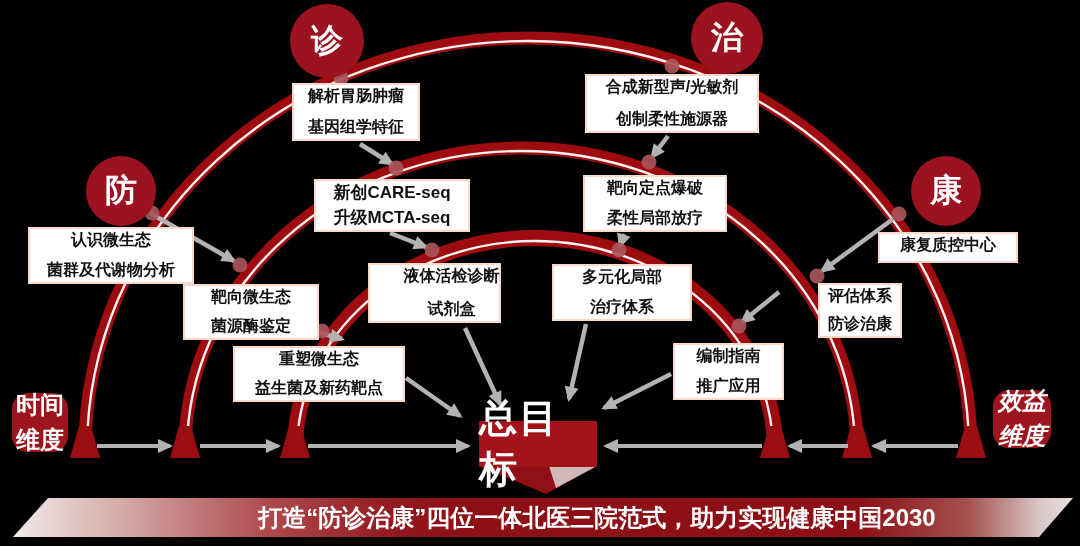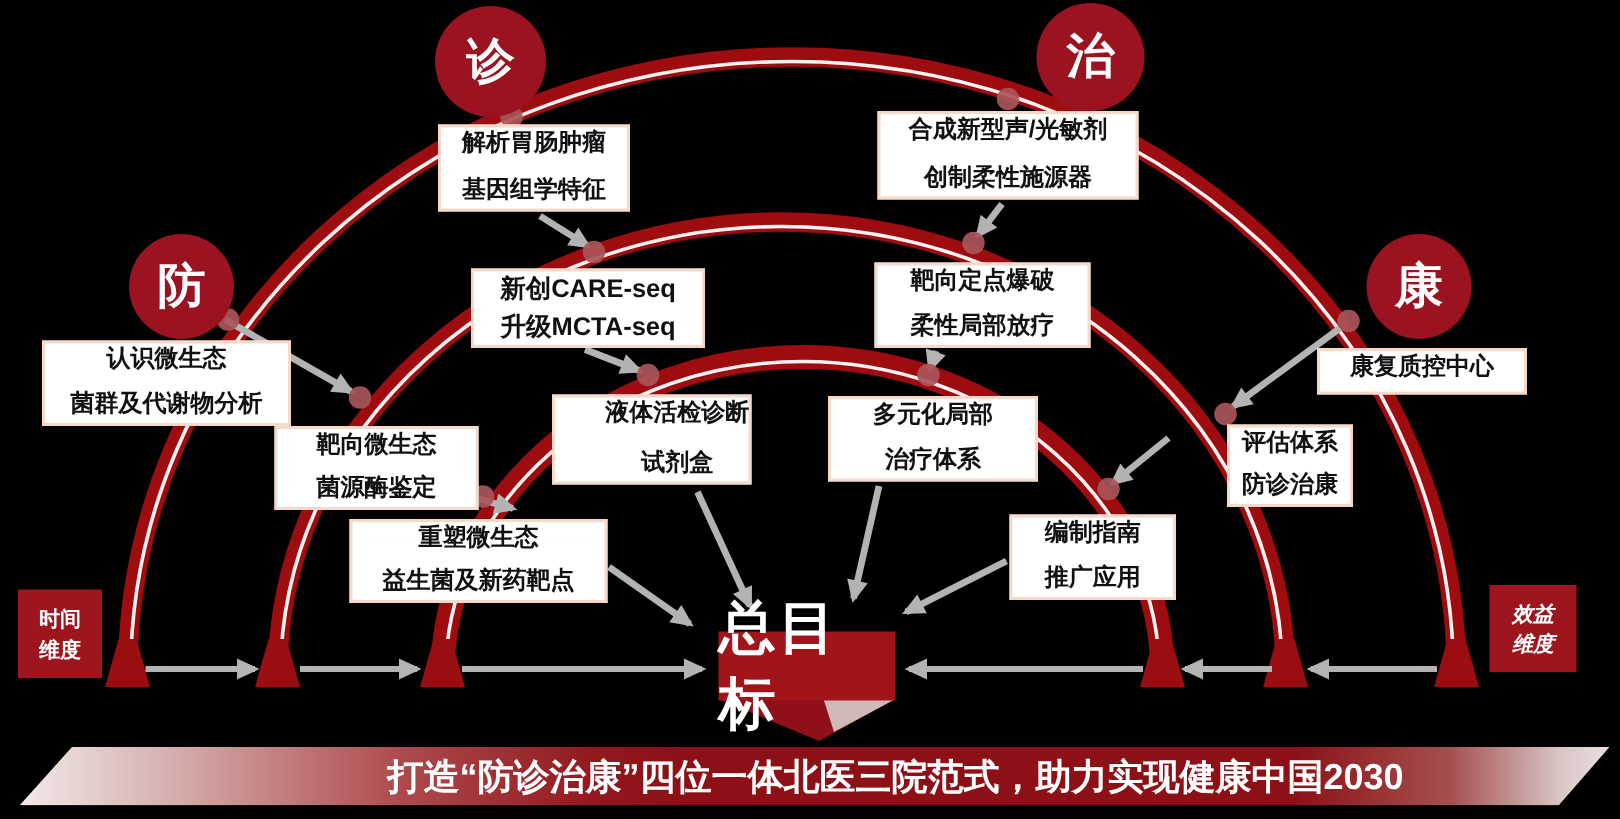--- a/index.html
+++ b/index.html
@@ -14,22 +14,22 @@
     color:#111; font-weight:bold; font-size:16px; line-height:1.42;
     text-align:center; box-sizing:border-box; z-index:3; white-space:nowrap;
   }
   .node {
     position:absolute; border-radius:50%; background:#9b1220; color:#fff;
     display:flex; align-items:center; justify-content:center;
     font-size:32px; font-weight:bold; z-index:3;
   }
   .axis {
     position:absolute; background:#9e161d; color:#fff; font-weight:bold;
-    font-size:14px; line-height:1.45; display:flex; flex-direction:column;
-    align-items:center; justify-content:center; text-align:center; z-index:3;
+    font-size:24px; line-height:1.45; display:flex; flex-direction:column;
+    align-items:center; justify-content:center; text-align:center; z-index:3;border-radius:16px;
   }
   .goal {
     position:absolute; left:479px; top:421px; width:118px; height:46px;
     background:#a2131a; color:#fff; font-weight:bold; font-size:38px;
     display:flex; align-items:center; justify-content:center;
     letter-spacing:2px; z-index:4;
   }
   .banner {
     position:absolute; left:13px; top:498px; width:1060px; height:39px;
     clip-path:polygon(3.3% 0, 100% 0, 96.8% 100%, 0% 100%);

